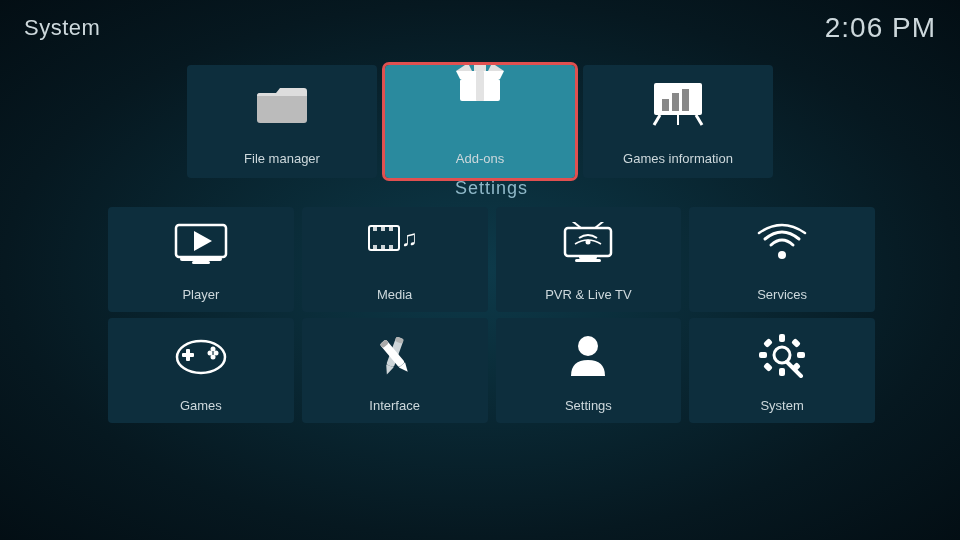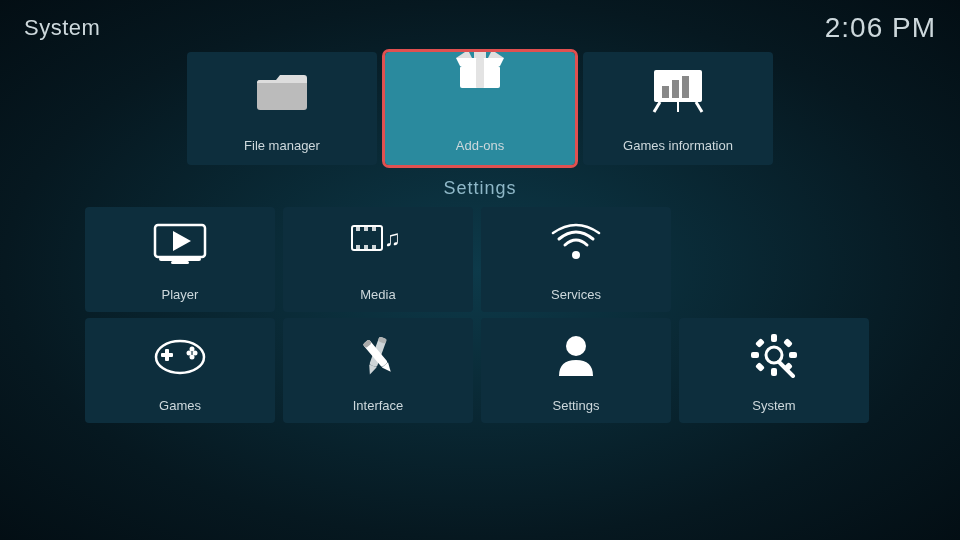--- a/index.html
+++ b/index.html
@@ -34,21 +34,21 @@
     .header-time {
       font-size: 28px;
       font-weight: 300;
       color: #cdd8dc;
       letter-spacing: 1px;
     }
 
     
     .top-row {
       position: absolute;
-      top: 52px;
+      top: 65px;
       left: 0; right: 0;
       display: flex;
       justify-content: center;
       gap: 8px;
       padding: 0 85px;
     }
 
     .tile {
       display: flex;
       flex-direction: column;
@@ -87,21 +87,21 @@
     .tile-addons {
       background: #2a8a9e;
       outline: 3px solid #e05050;
       gap: 48px;
     }
 
     
     .settings-section {
       position: absolute;
       top: 178px;
-      left: 0; right: 0;
+      left: 0; right: 0; padding-left: 23px;
     }
 
     .settings-label {
       text-align: center;
       font-size: 18px;
       font-weight: 300;
       color: #8fb8c8;
       margin-bottom: 8px;
       letter-spacing: 1px;
     }
@@ -242,20 +242,41 @@
             <rect x="6" y="23" width="4" height="5" fill="white" opacity="0.8"></rect>
             <rect x="14" y="23" width="4" height="5" fill="white" opacity="0.8"></rect>
             <rect x="22" y="23" width="4" height="5" fill="white" opacity="0.8"></rect>
 
             <text x="34" y="24" font-size="22" fill="white">♫</text>
           </svg>
         </div>
         <span class="grid-tile-label">Media</span>
       </div>
 
+      <div class="grid-tile">
+        <div class="grid-tile-icon">
+          <svg width="54" height="44" viewBox="0 0 54 44">
+
+            <rect x="4" y="6" width="46" height="28" rx="3" fill="none" stroke="white" stroke-width="2.5"></rect>
+
+            <rect x="18" y="34" width="18" height="3" rx="1.5" fill="white"></rect>
+            <rect x="14" y="37" width="26" height="3" rx="1.5" fill="white"></rect>
+
+            <line x1="20" y1="6" x2="10" y2="-2" stroke="white" stroke-width="2" stroke-linecap="round"></line>
+
+            <line x1="34" y1="6" x2="44" y2="-2" stroke="white" stroke-width="2" stroke-linecap="round"></line>
+
+            <path d="M 18 16 Q 27 10 36 16" fill="none" stroke="white" stroke-width="2"></path>
+            <path d="M 14 22 Q 27 14 40 22" fill="none" stroke="white" stroke-width="1.5"></path>
+
+            <circle cx="27" cy="20" r="2.5" fill="white"></circle>
+          </svg>
+        </div>
+        <span class="grid-tile-label">PVR &amp; Live TV</span>
+      </div>
 
       <div class="grid-tile">
         <div class="grid-tile-icon">
           <svg width="50" height="46" viewBox="0 0 50 46">
 
             <circle cx="25" cy="34" r="4" fill="white"></circle>
             <path d="M 14 24 Q 25 14 36 24" fill="none" stroke="white" stroke-width="3" stroke-linecap="round"></path>
             <path d="M 8 18 Q 25 4 42 18" fill="none" stroke="white" stroke-width="3" stroke-linecap="round"></path>
             <path d="M 2 12 Q 25 -4 48 12" fill="none" stroke="white" stroke-width="2.5" stroke-linecap="round"></path>
           </svg>

